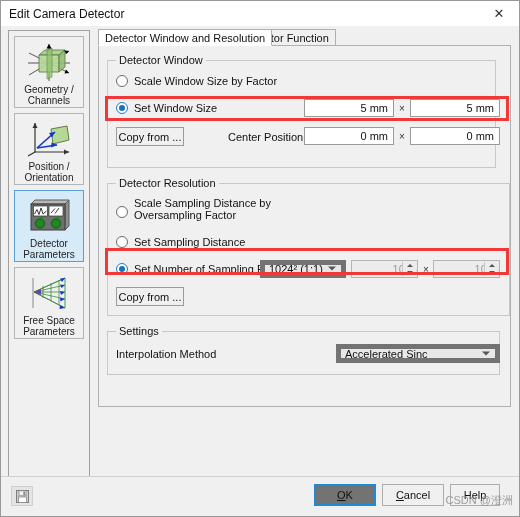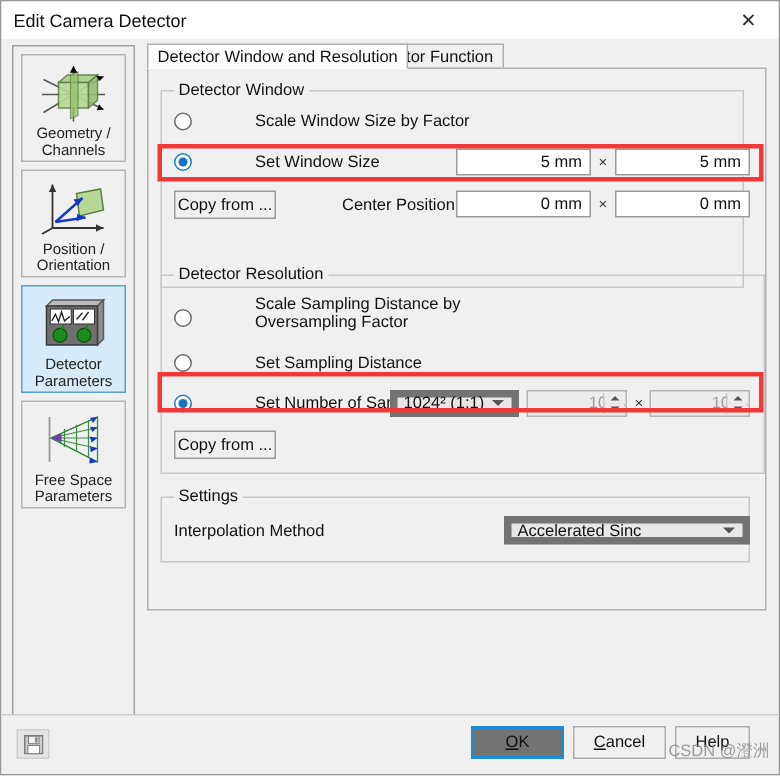--- a/index.html
+++ b/index.html
@@ -104,21 +104,20 @@
     position: absolute; top: -7px; left: 8px;
     background: #f0f0f0;
     padding: 0 3px;
     font-size: 11px; color: #111;
   }
   
   .radio-row {
     position: absolute;
     display: flex; align-items: center;
     cursor: default;
-    gap: 36px;
   }
   .radio {
     width: 12px; height: 12px; border-radius: 50%;
     border: 1px solid #6b6b6b; background: #fff;
     box-sizing: border-box; flex: none;
     position: relative;
   }
   .radio.checked { border-color: #1a7ec8; }
   .radio.checked::after {
     content: ""; position: absolute;
@@ -361,21 +360,21 @@
       <div class="tab active" style="left:0;">
         <span>Detector Window and Resolution</span>
       </div>
       <div class="tab" style="left:137px;">
         <span>Detector Function</span>
       </div>
     </div>
 
     <div class="panel">
 
-      <div class="group" style="left:8px; top:14px; right:14px; height:132px;">
+      <div class="group" style="left:8px; top:14px; right:14px; height:108px;">
         <span class="group-title">Detector Window</span>
 
         <div class="radio-row" style="left:8px; top:14px;">
           <span class="radio"></span>
           <span class="radio-label">Scale Window Size by Factor</span>
         </div>
 
         <div class="radio-row" style="left:8px; top:41px;">
           <span class="radio checked"></span>
           <span class="radio-label">Set Window Size</span>

